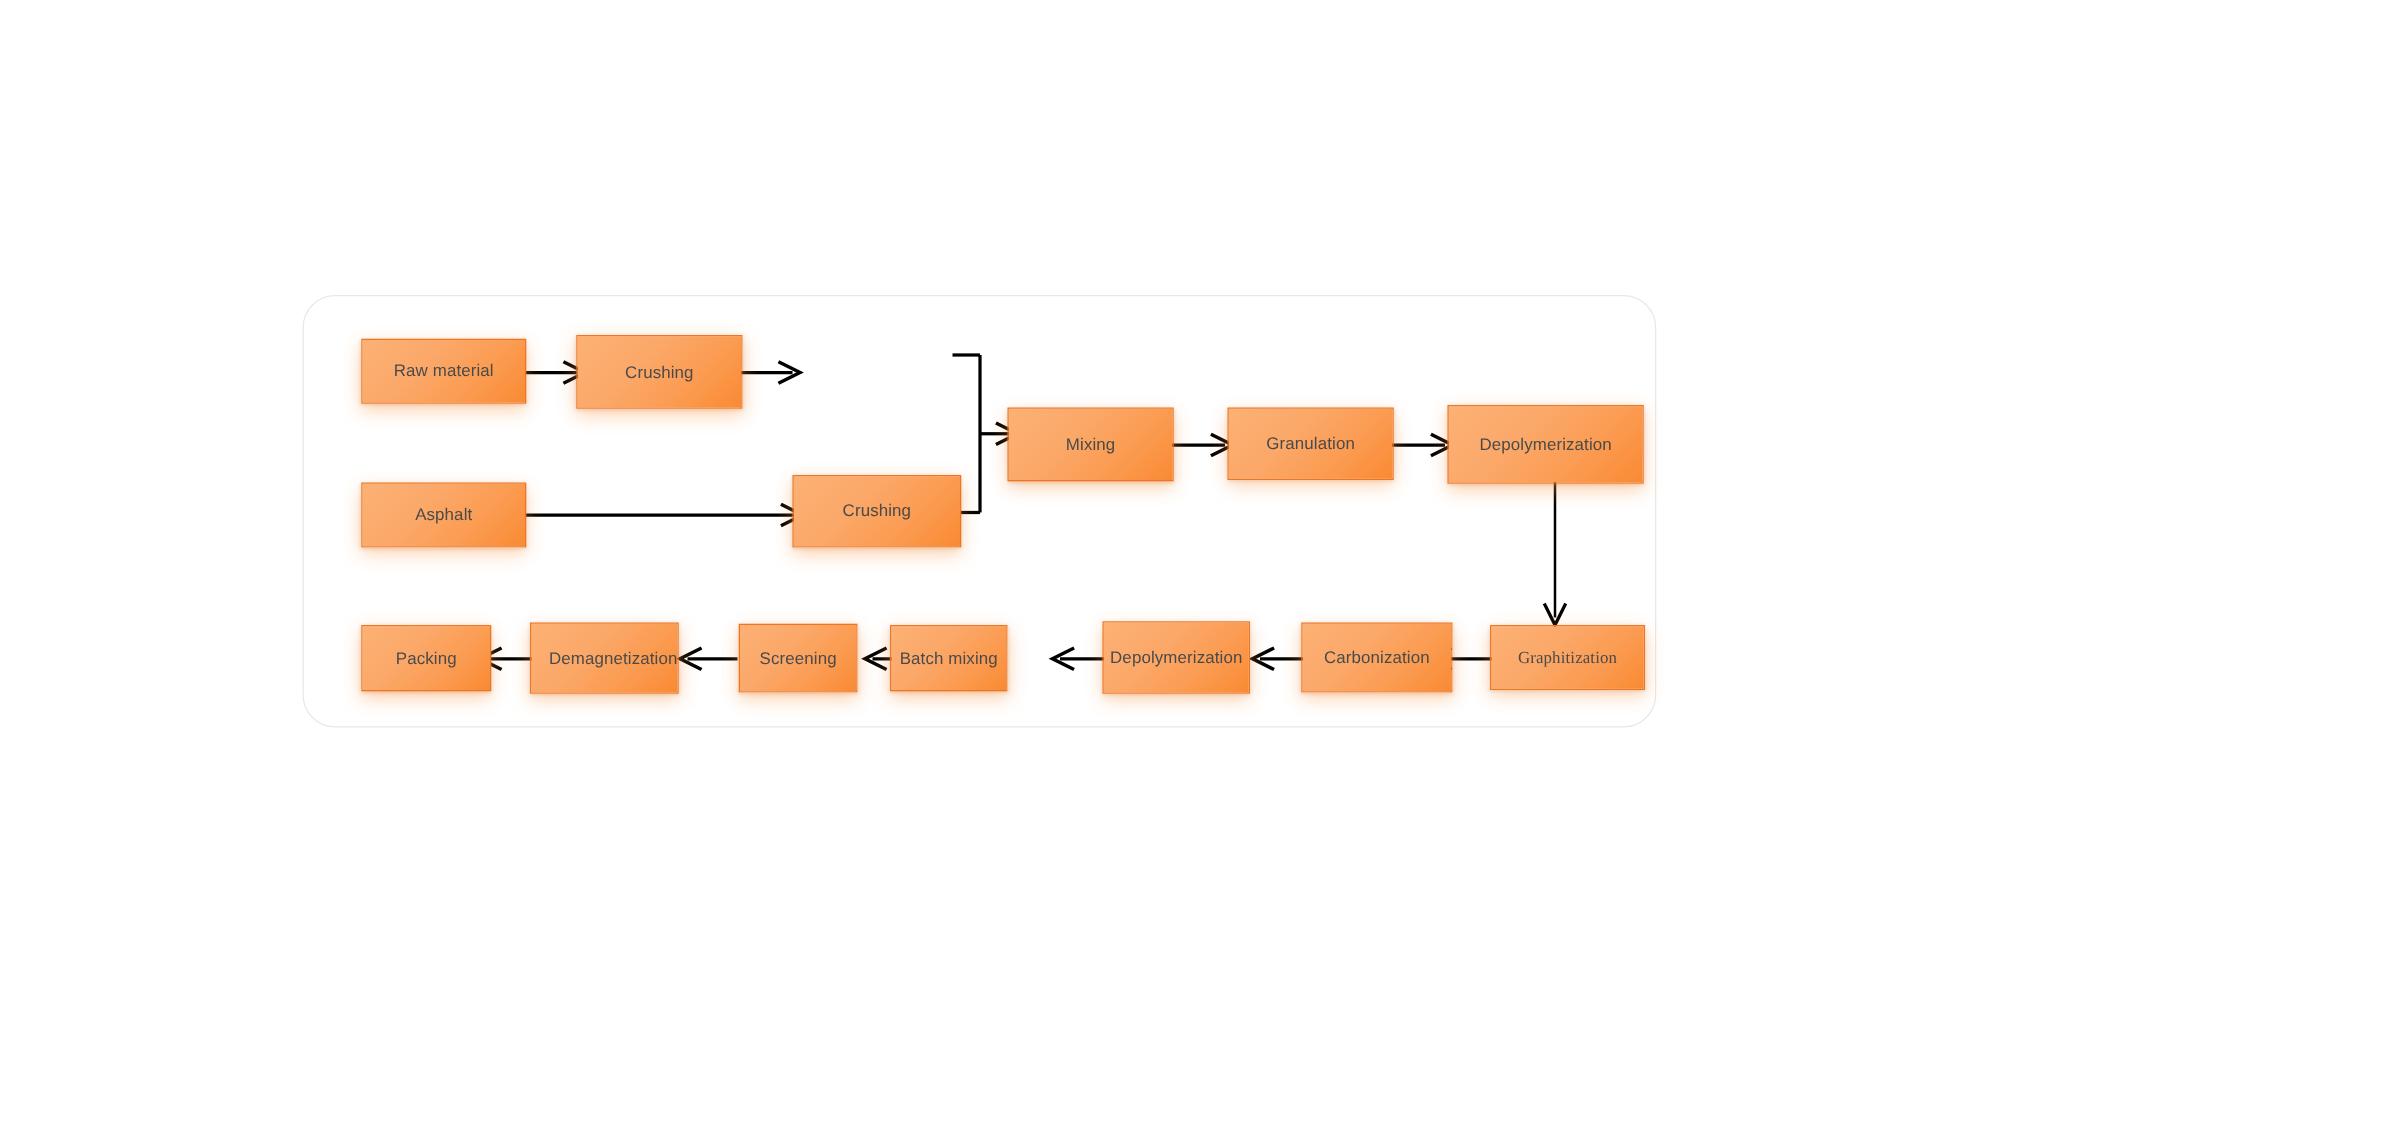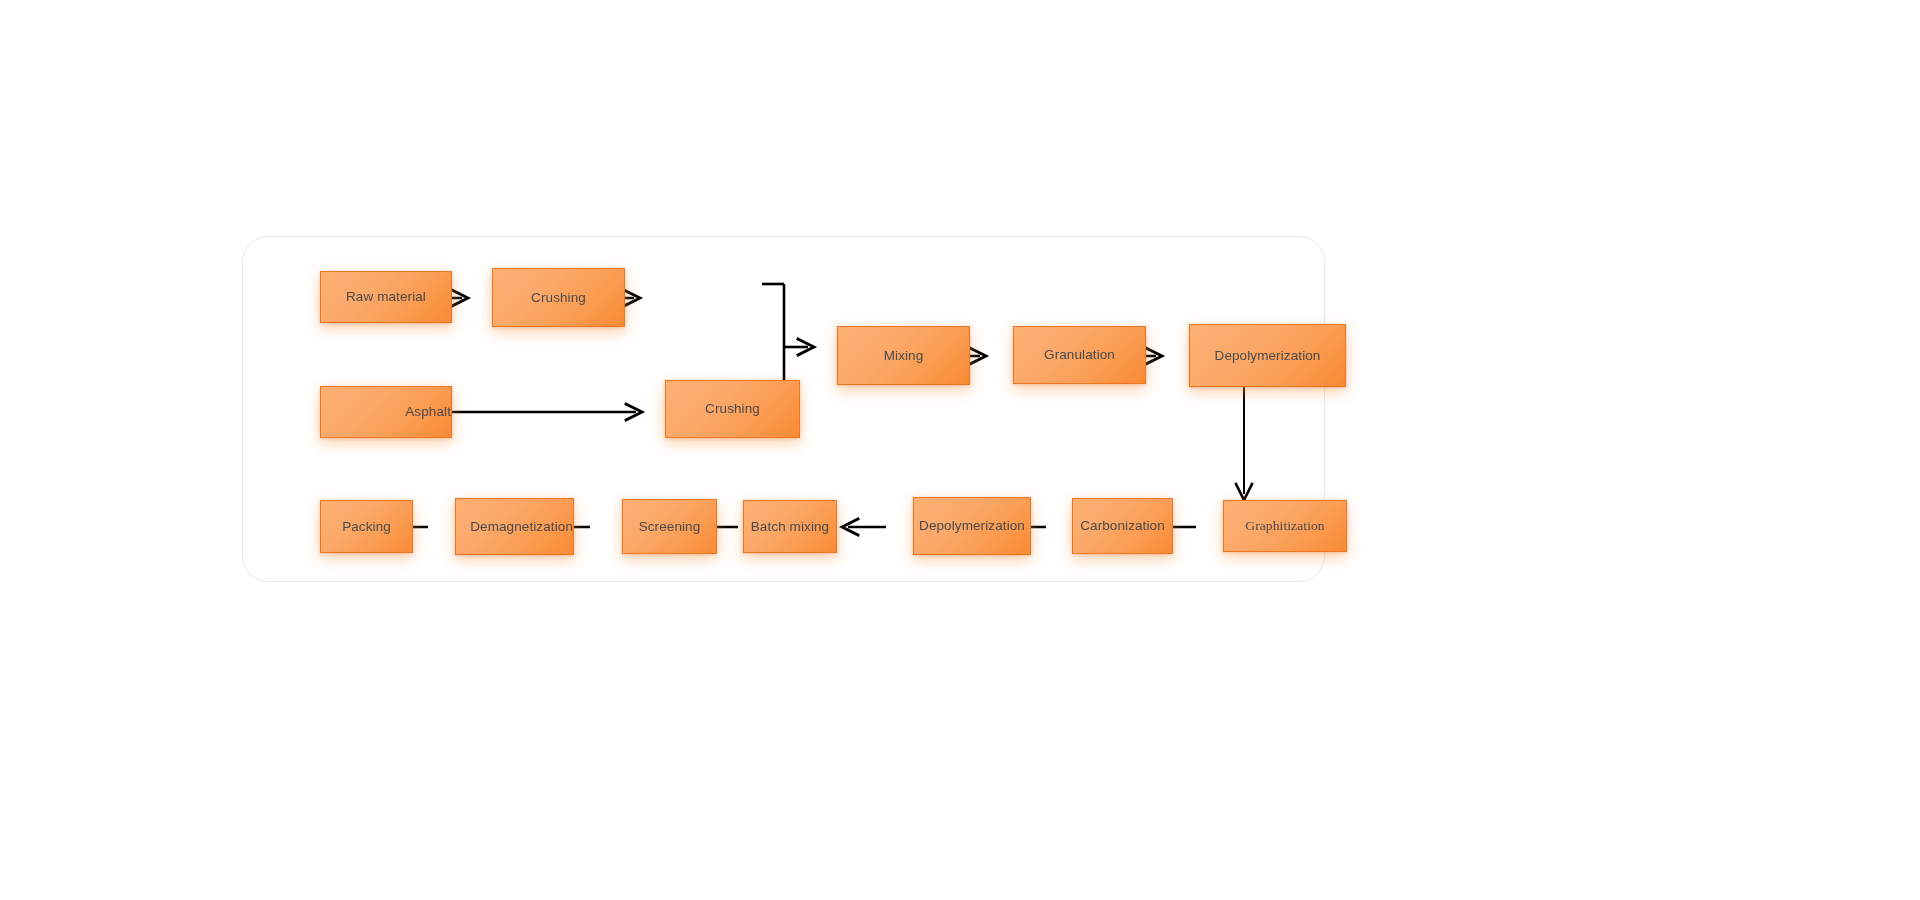--- a/index.html
+++ b/index.html
@@ -40,21 +40,20 @@
     position: absolute;
     box-sizing: border-box;
     border: 1.5px solid #ec7623;
     background: linear-gradient(135deg, #fcb174 0%, #fba869 38%, #fb9c52 68%, #f98a33 100%);
     box-shadow: 0 5px 14px rgba(250, 150, 70, 0.45),
                 0 1px 3px rgba(180, 90, 20, 0.25);
     display: flex;
     align-items: center;
     justify-content: center;
     z-index: 5;
-    margin-left: 31px;
   }
   .node .node-label {
     font-size: 13.5px;
     color: #4a4a4a;
     letter-spacing: 0.1px;
     white-space: nowrap;
     line-height: 1;
     text-align: center;
   }
 
@@ -172,21 +171,21 @@
 
   <div class="node" style="left:289px; top:271px; width:132px; height:52px;">
     <span class="node-label">Raw material</span>
   </div>
 
   <div class="node" style="left:461px; top:268px; width:133px; height:59px;">
     <span class="node-label">Crushing</span>
   </div>
 
 
-  <div class="node" style="left:289px; top:386px; width:132px; height:52px;justify-content:flex-end;">
+  <div class="node" style="left:289px; top:386px; width:132px; height:52px;">
     <span class="node-label">Asphalt</span>
   </div>
 
   <div class="node" style="left:634px; top:380px; width:135px; height:58px;">
     <span class="node-label">Crushing</span>
   </div>
 
   <div class="node" style="left:806px; top:326px; width:133px; height:59px;">
     <span class="node-label">Mixing</span>
   </div>
@@ -196,37 +195,37 @@
   </div>
 
   <div class="node" style="left:1158px; top:324px; width:157px; height:63px;">
     <span class="node-label">Depolymerization</span>
   </div>
 
   <div class="node" style="left:1192px; top:500px; width:124px; height:52px;font-family:Liberation Serif, serif;">
     <span class="node-label">Graphitization</span>
   </div>
 
-  <div class="node" style="left:1041px; top:498px; width:101px; height:56px;">
+  <div class="node" style="left:1041px; top:498px; width:121px; height:56px;">
     <span class="node-label">Carbonization</span>
   </div>
 
   <div class="node" style="left:882px; top:497px; width:118px; height:58px;">
     <span class="node-label">Depolymerization</span>
   </div>
 
   <div class="node" style="left:712px; top:500px; width:94px; height:53px;">
     <span class="node-label">Batch mixing</span>
   </div>
 
   <div class="node" style="left:591px; top:499px; width:95px; height:55px;">
     <span class="node-label">Screening</span>
   </div>
 
   <div class="node" style="left:424px; top:498px; width:119px; height:57px;justify-content:flex-end;">
     <span class="node-label">Demagnetization</span>
   </div>
 
-  <div class="node" style="left:289px; top:500px; width:93px; height:53px;">
+  <div class="node" style="left:289px; top:500px; width:104px; height:53px;">
     <span class="node-label">Packing</span>
   </div>
 
 </div>
 
 </body></html>

